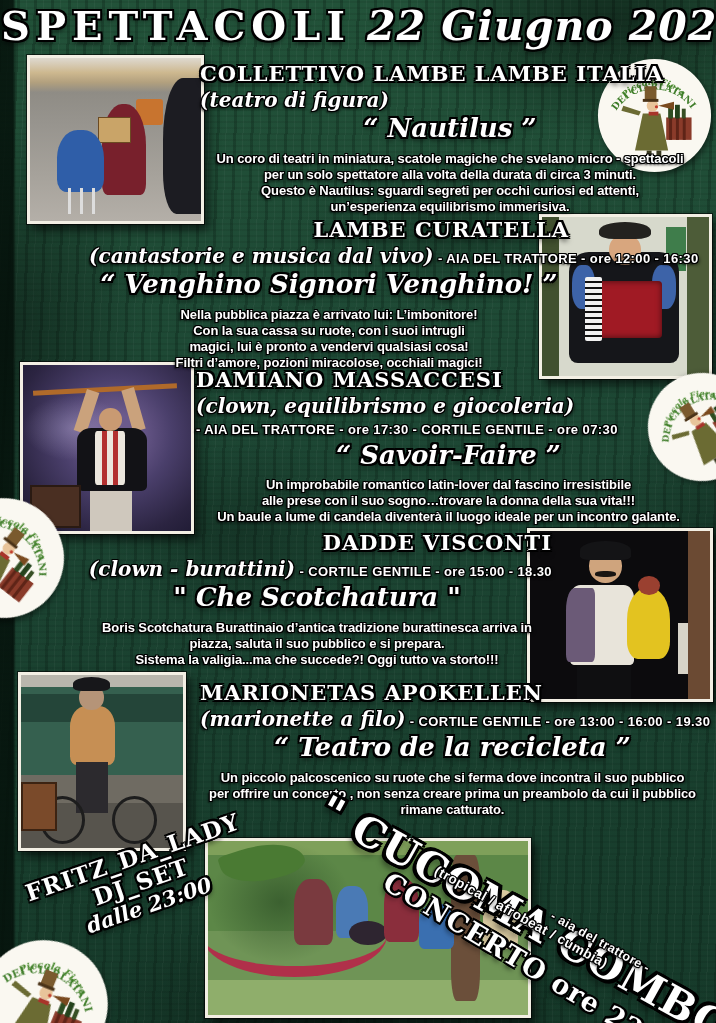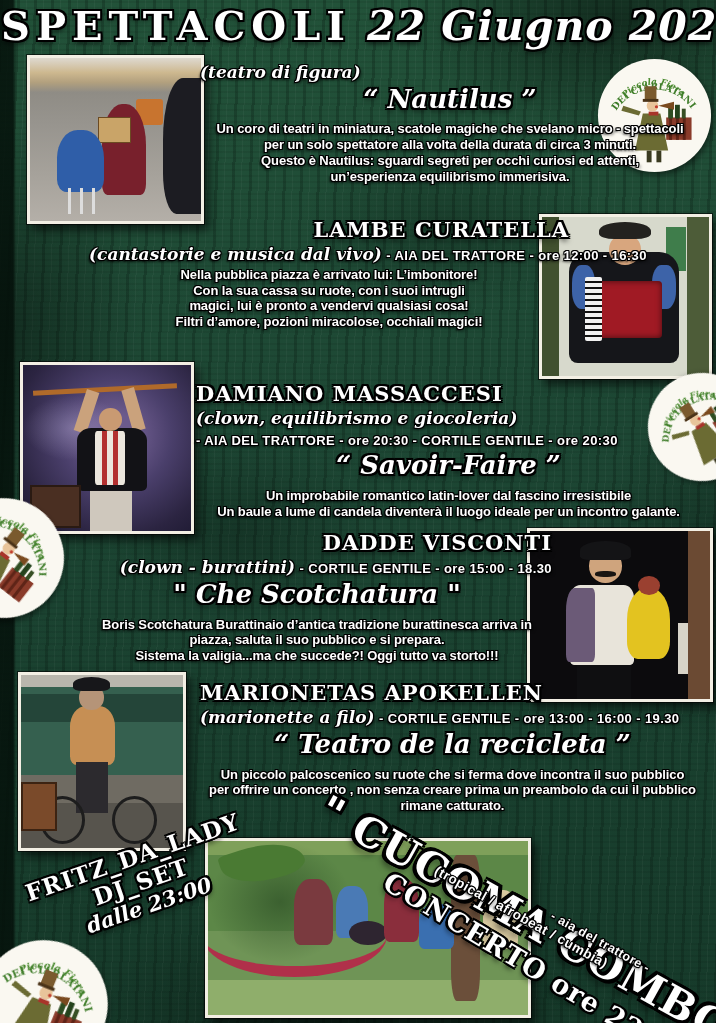--- a/index.html
+++ b/index.html
@@ -34,21 +34,21 @@
     -3px 3px 0 #000,0 3px 0 #000,3px 3px 0 #000,-2px 2px 0 #000,2px -2px 0 #000,
     0 6px 7px rgba(0,0,0,.65);}
   
   .title{position:absolute;top:2px;left:0;right:0;display:flex;justify-content:center;align-items:baseline;gap:16px;white-space:nowrap;}
   .t-main{font-family:"DejaVu Serif",serif;font-weight:700;font-size:40px;letter-spacing:6px;}
   .t-date{font-family:"DejaVu Serif",serif;font-weight:700;font-style:italic;font-size:41px;letter-spacing:1px;}
   
   .act{position:absolute;line-height:1.15;}
   .act.right{text-align:right;}
   .act-name{margin:0 0 3px 0;font-family:"DejaVu Serif",serif;font-weight:700;font-size:21px;letter-spacing:1px;white-space:nowrap;}
-  .genre{font-family:"DejaVu Serif",serif;font-style:italic;font-weight:700;font-size:17px;}
+  .genre{font-family:"DejaVu Serif",serif;font-style:italic;font-weight:700;font-size:20px;}
   .venue{font-family:"Liberation Sans",sans-serif;font-weight:700;font-size:13px;letter-spacing:.4px;}
   .mixline{margin:1px 0 2px 0;white-space:nowrap;}
   .show{font-family:"DejaVu Serif",serif;font-style:italic;font-weight:700;font-size:26px;margin:2px 0 7px 0;white-space:nowrap;text-align:center;}
   .desc{font-size:13px;font-weight:700;line-height:1.22;letter-spacing:-.1px;text-align:center;}
   
   .photo{position:absolute;border:3px solid #f3efe4;box-shadow:5px 6px 9px rgba(0,0,0,.6),0 0 0 1px rgba(0,0,0,.6);overflow:hidden;}
   .ph-el{position:absolute;}
   
   .badge{position:absolute;filter:drop-shadow(2px 3px 3px rgba(0,0,0,.5));}
   .badge svg{width:100%;height:100%;display:block;}
@@ -192,51 +192,54 @@
         <use href="#jester-badge"></use>
       </svg>
   </div>
   <div class="badge" style="left:-22px;top:938px;width:132px;height:132px;transform:rotate(22deg);">
     <svg viewBox="0 0 120 120">
         <use href="#jester-badge"></use>
       </svg>
   </div>
 
   <section class="act left" style="left:200px;top:62px;width:500px;">
+    <h2 class="act-name out-md">COLLETTIVO LAMBE LAMBE ITALIA</h2>
     <div class="mixline"><span class="genre out-sm">(teatro di figura)</span></div>
     <div class="show out-md">“ Nautilus ”</div>
     <div class="desc out-sm">
       <div>Un coro di teatri in miniatura, scatole magiche che svelano micro - spettacoli</div>
       <div>per un solo spettatore alla volta della durata di circa 3 minuti.</div>
       <div>Questo è Nautilus: sguardi segreti per occhi curiosi ed attenti,</div>
       <div>un’esperienza equilibrismo immerisiva.</div>
     </div>
   </section>
 
   <section class="act right" style="right:179px;top:218px;width:480px;">
     <h2 class="act-name out-md">LAMBE CURATELLA</h2>
     <div class="mixline">
       <span class="genre out-sm">(cantastorie e musica dal vivo)</span>
       <span class="venue out-sm">- AIA DEL TRATTORE - ore 12:00 - 16:30</span>
     </div>
+    <div class="show out-md">“ Venghino Signori Venghino! ”</div>
     <div class="desc out-sm">
       <div>Nella pubblica piazza è arrivato lui: L’imbonitore!</div>
       <div>Con la sua cassa su ruote, con i suoi intrugli</div>
       <div>magici, lui è pronto a vendervi qualsiasi cosa!</div>
       <div>Filtri d’amore, pozioni miracolose, occhiali magici!</div>
     </div>
   </section>
 
-  <section class="act left" style="left:196px;top:368px;width:505px;margin-top:14px;">
+  <section class="act left" style="left:196px;top:368px;width:505px;">
     <h2 class="act-name out-md">DAMIANO MASSACCESI</h2>
     <div class="mixline"><span class="genre out-sm">(clown, equilibrismo e giocoleria)</span></div>
-    <div class="mixline"><span class="venue out-sm">- AIA DEL TRATTORE - ore 20:30 - CORTILE GENTILE - ore 20:30</span></div>
+    <div class="mixline"><span class="venue out-sm">- AIA DEL TRATTORE - ore 17:30 - CORTILE GENTILE - ore 07:30</span></div>
     <div class="show out-md">“ Savoir-Faire ”</div>
     <div class="desc out-sm">
       <div>Un improbabile romantico latin-lover dal fascino irresistibile</div>
+      <div>alle prese con il suo sogno…trovare la donna della sua vita!!!</div>
       <div>Un baule a lume di candela diventerà il luogo ideale per un incontro galante.</div>
     </div>
   </section>
 
   <section class="act right" style="right:196px;top:531px;width:470px;">
     <h2 class="act-name out-md">DADDE VISCONTI</h2>
     <div class="mixline">
       <span class="genre out-sm">(clown - burattini)</span>
       <span class="venue out-sm">- CORTILE GENTILE - ore 15:00 - 18.30</span>
     </div>

